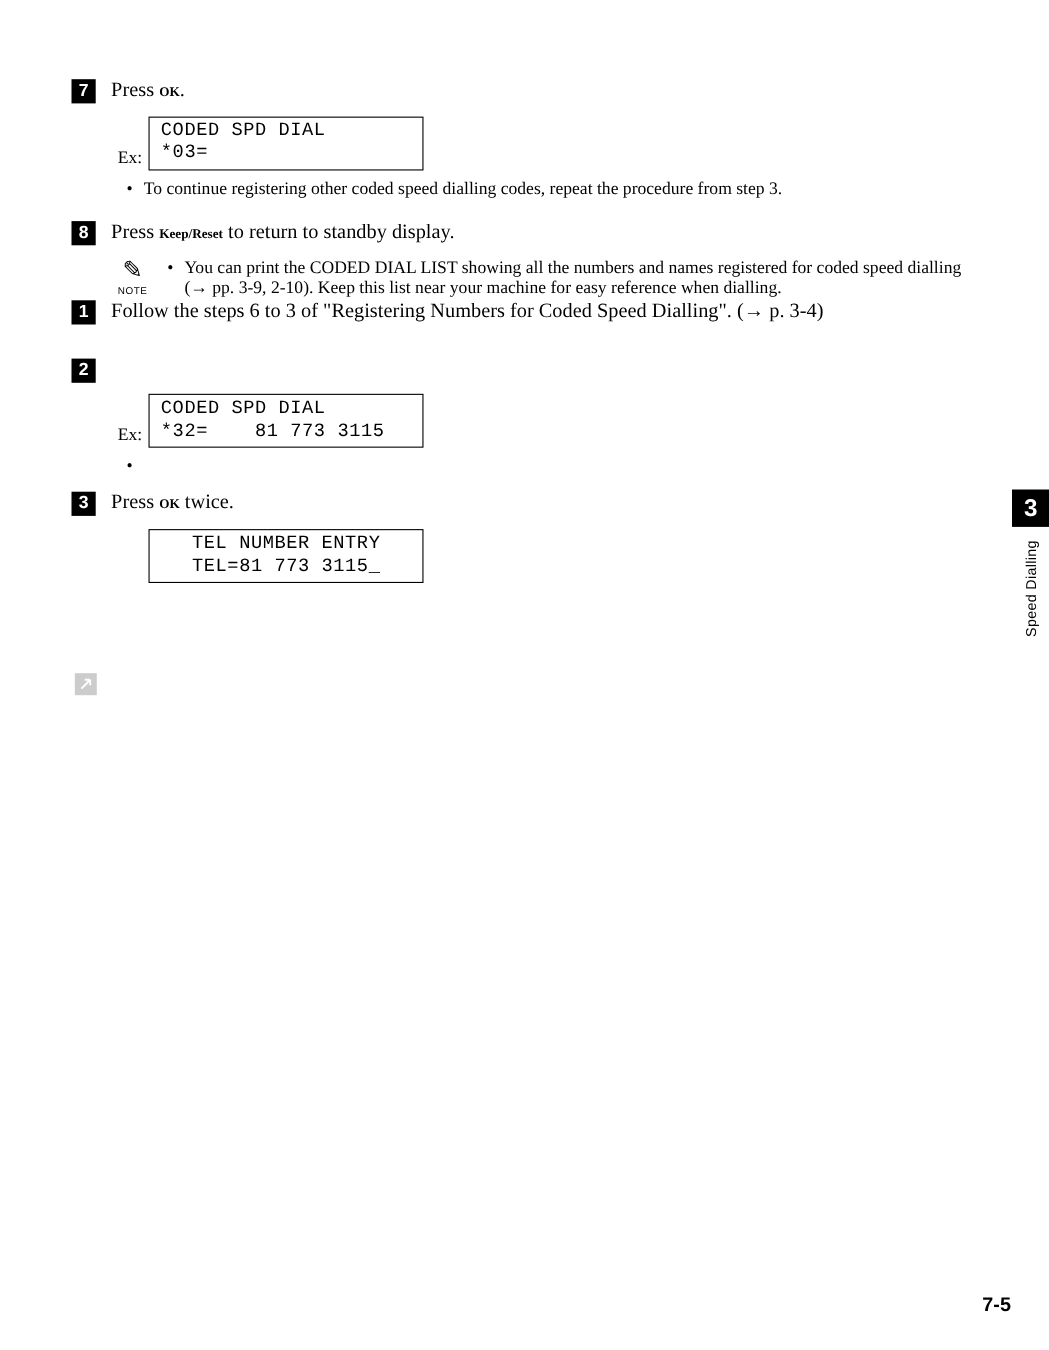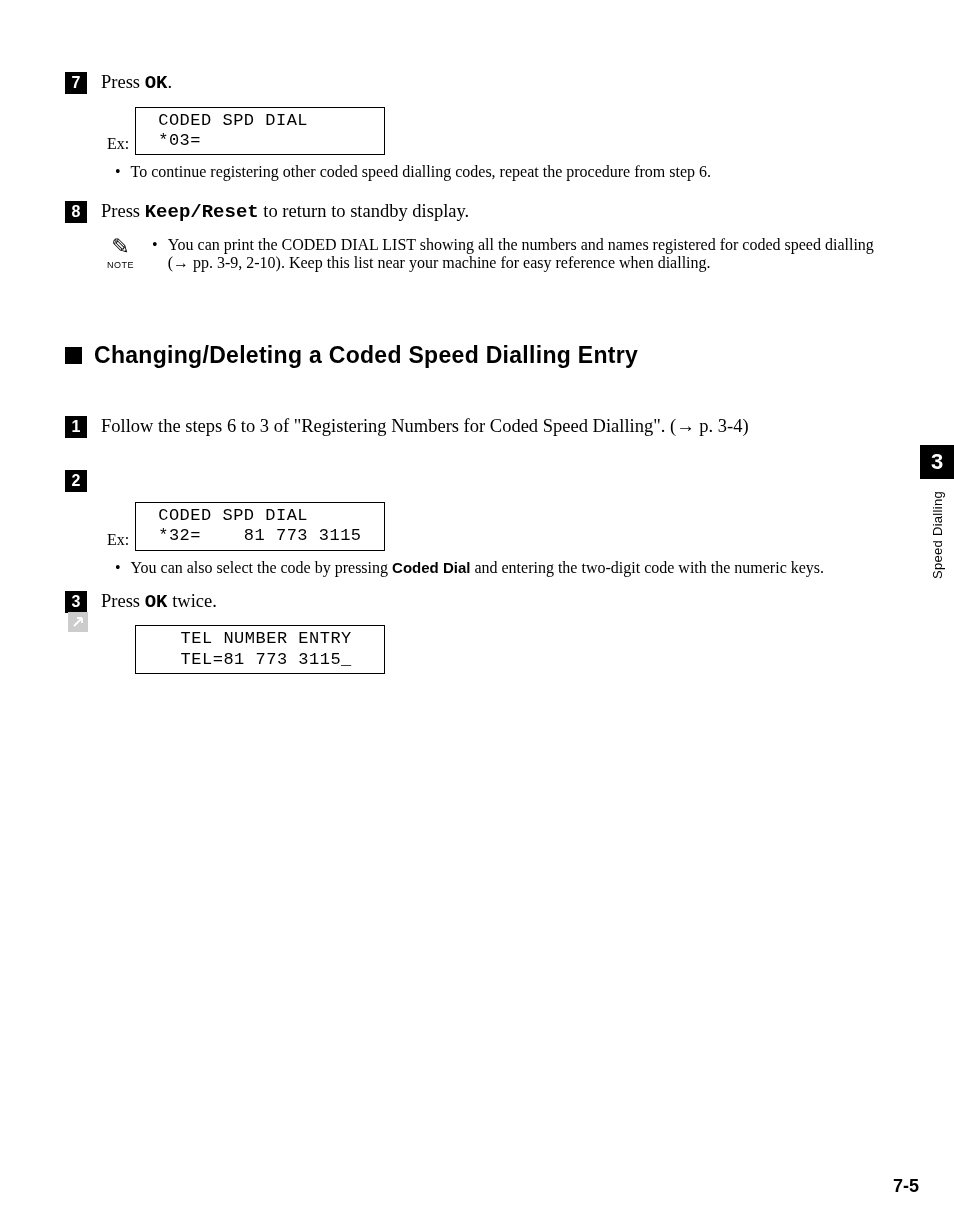--- a/index.html
+++ b/index.html
@@ -31,36 +31,36 @@
       align-items: center;
       justify-content: center;
       flex-shrink: 0;
       margin-right: 14px;
       margin-top: 2px;
     }
     .step-text {
       font-size: 18.5px;
       line-height: 1.4;
     }
-    .step-text .bold { font-weight: bold; font-family: Liberation Mono, monospace; font-size: 19px; }
+    .step-text .bold { font-weight: bold; font-family: Liberation Serif, serif; font-size: 12px; }
     .display-row {
       display: flex;
       align-items: flex-end;
       margin-left: 42px;
       margin-top: 10px;
       margin-bottom: 8px;
     }
     .display-ex {
       font-size: 16px;
       margin-right: 6px;
       padding-bottom: 2px;
     }
     .display-box {
       border: 1.5px solid #000;
-      padding: 3px 10px 3px 22px;
+      padding: 3px 10px 3px 10px;
       font-family: 'Courier New', monospace;
       font-size: 17px;
       line-height: 1.2;
       white-space: pre;
       letter-spacing: 0.5px;
       min-width: 250px;
     }
     .bullet-row {
       display: flex;
       margin-left: 50px;
@@ -195,21 +195,21 @@
   </div>
 
   <div class="display-row">
     <div class="display-ex">Ex:</div>
     <div class="display-box">CODED SPD DIAL
 *03=</div>
   </div>
 
   <div class="bullet-row">
     <span class="bullet-dot">•</span>
-    <span>To continue registering other coded speed dialling codes, repeat the procedure from step 6.</span>
+    <span>To continue registering other coded speed dialling codes, repeat the procedure from step 3.</span>
   </div>
 
   <div class="step-row">
     <div class="step-num">8</div>
     <div class="step-text">
       <span>Press </span><span class="bold">Keep/Reset</span><span> to return to standby display.</span>
     </div>
   </div>
 
   <div class="note-block">
@@ -218,45 +218,38 @@
       <span class="note-label">NOTE</span>
     </div>
     <div class="note-text">
       <div class="note-bullet">
         <span class="bullet-dot">•</span>
         <span>You can print the CODED DIAL LIST showing all the numbers and names registered for coded speed dialling (→ pp. 3-9, 2-10). Keep this list near your machine for easy reference when dialling.</span>
       </div>
     </div>
   </div>
 
-  <div class="section-heading">
-    <div class="section-square"></div>
-    <div class="section-title">Changing/Deleting a Coded Speed Dialling Entry</div>
-  </div>
 
   <div class="step-row" style="margin-bottom:28px;">
     <div class="step-num">1</div>
     <div class="step-text">Follow the steps 6 to 3 of "Registering Numbers for Coded Speed Dialling". (→ p. 3-4)</div>
   </div>
 
   <div class="step-row">
     <div class="step-num">2</div>
   </div>
 
   <div class="display-row">
     <div class="display-ex">Ex:</div>
     <div class="display-box">CODED SPD DIAL
 *32=    81 773 3115</div>
   </div>
 
   <div class="sub-bullet-row">
     <span class="bullet-dot">•</span>
-    <span>
-      <span>You can also select the code by pressing </span><span class="bold">Coded Dial</span><span> and entering the two-digit code with the numeric keys.</span>
-    </span>
   </div>
 
   <div class="step-row">
     <div class="step-num">3</div>
     <div class="step-text">
       <span>Press </span><span class="bold">OK</span><span> twice.</span>
     </div>
   </div>
 
   <div class="display-row" style="margin-left:42px;text-align:center;">

